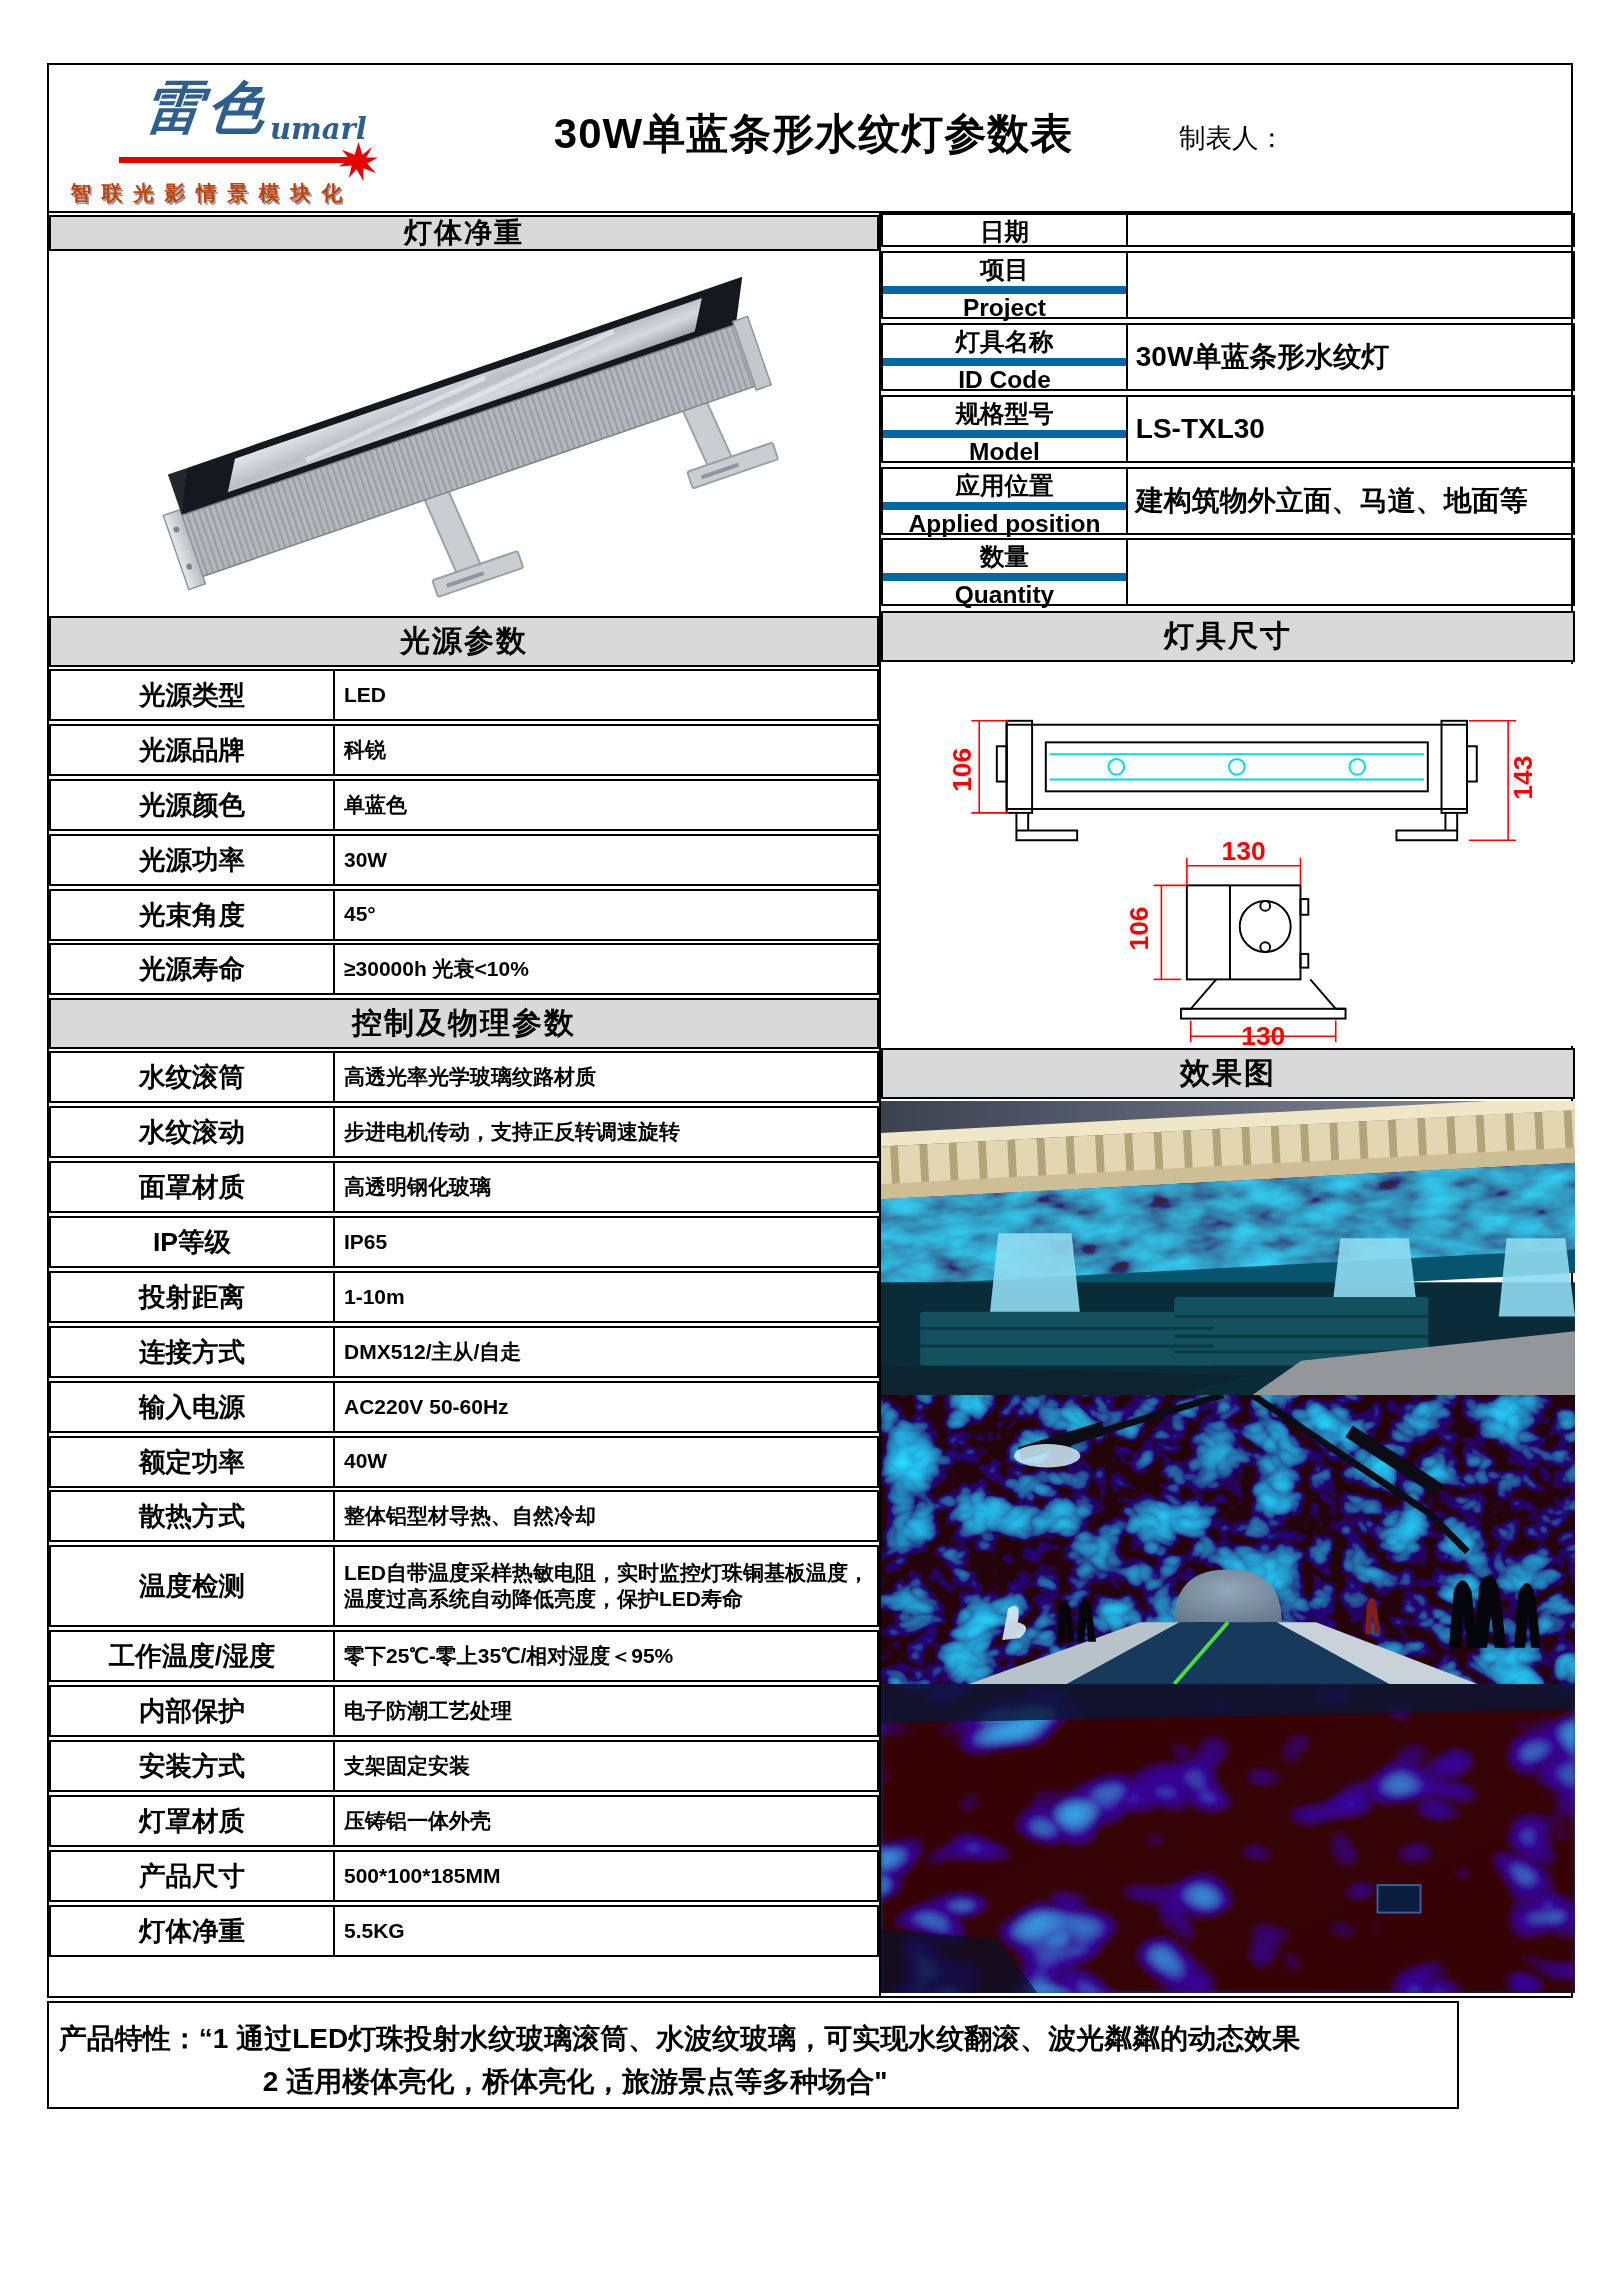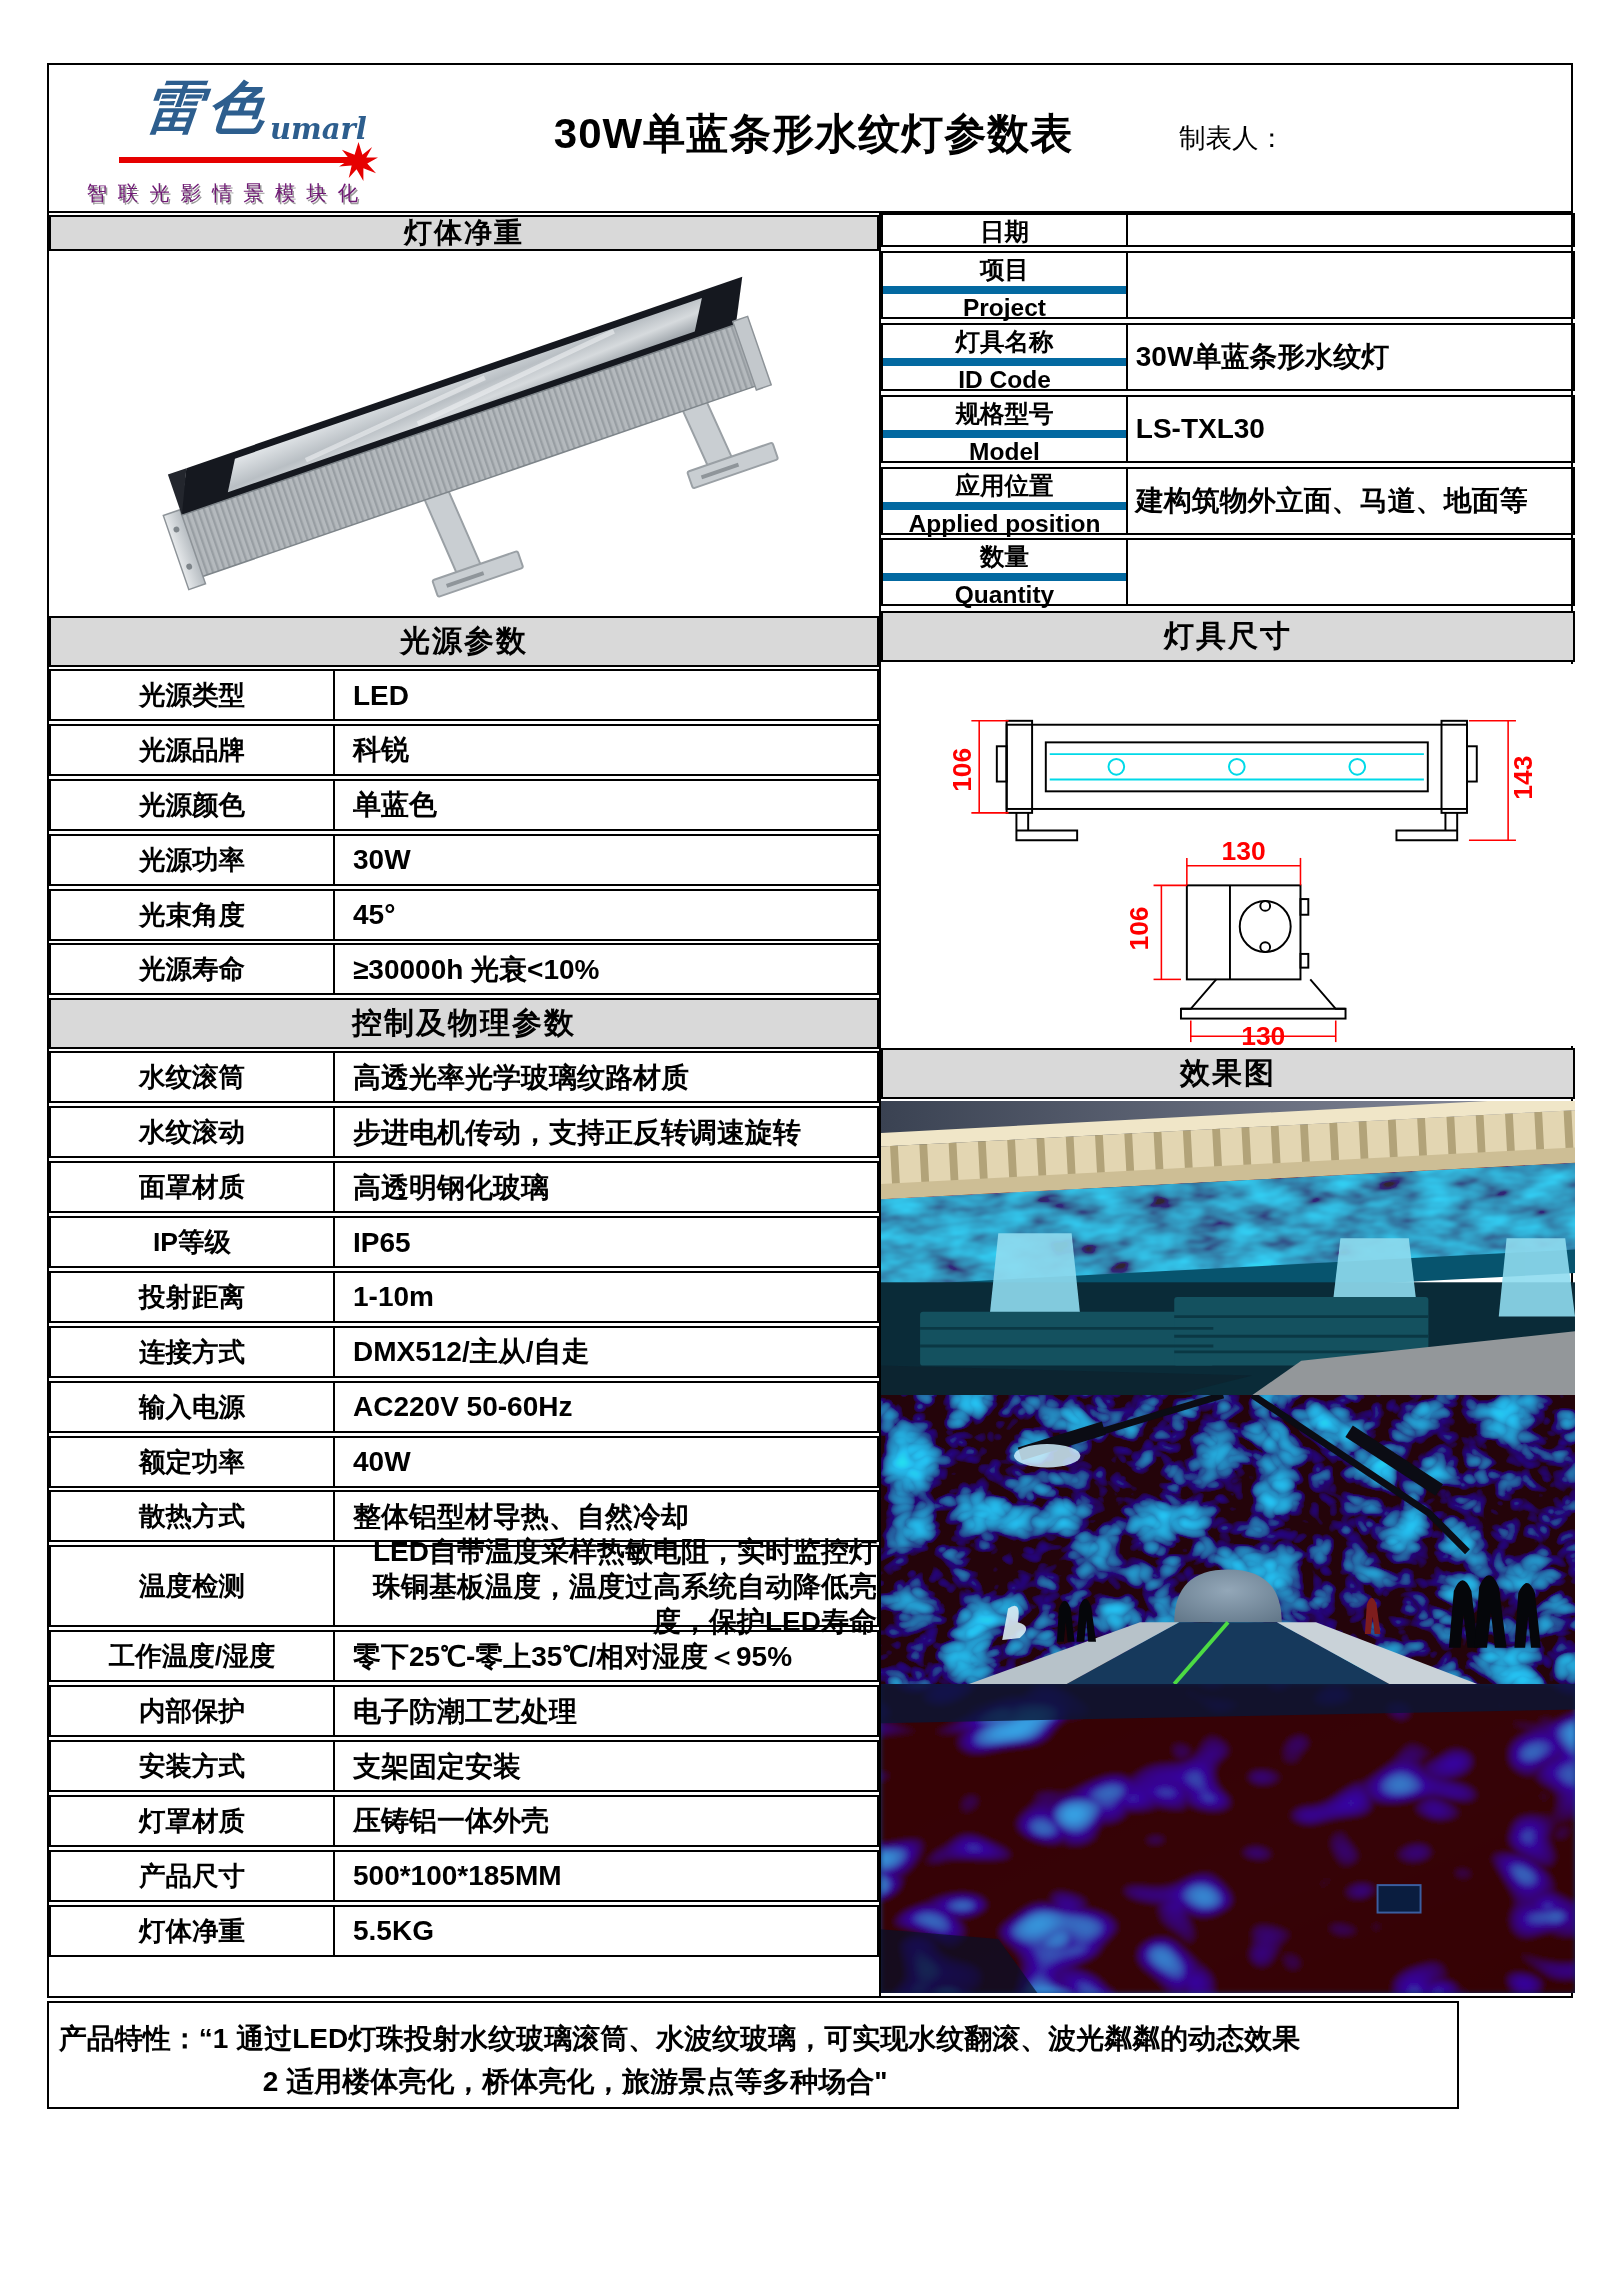--- a/index.html
+++ b/index.html
@@ -14,22 +14,22 @@
           border-bottom:2.9px solid #000; }
   .logo { position:absolute; left:39px; top:7.8px; width:294px; height:132px; }
   .logo-cn { font-family:"Liberation Serif", serif; font-style:italic; font-weight:bold;
              font-size:57px; color:#2d5e8e; letter-spacing:5.9px; line-height:1;
              position:absolute; left:57px; top:5.9px; transform:skewX(-6deg); }
   .logo-en { font-family:"DejaVu Serif", serif; font-style:italic; font-weight:bold;
              font-size:29px; color:#2d5e8e; position:absolute; left:182px; top:39px; }
   .logo-line { position:absolute; left:31px; top:84px; width:233px; height:5.9px; background:#e60000; }
   .logo-star { position:absolute; left:251px; top:69px; width:39px; height:39px; }
   .logo-slogan { position:absolute; left:-17.6px; top:106px; width:353px;
-                 font-weight:normal; font-size:20.6px; color:#701a75; letter-spacing:10.8px;
-                 text-shadow:1.5px 1.5px 0 #9a9a9a; white-space:nowrap;margin-left:16px; }
+                 font-weight:bold; font-size:20.6px; color:#c2410c; letter-spacing:10.8px;
+                 text-shadow:1.5px 1.5px 0 #9a9a9a; white-space:nowrap; }
   .page-title { position:absolute; left:431px; top:41px; width:667px; text-align:center;
                 font-size:42px; font-weight:bold; letter-spacing:1px; }
   .maker { position:absolute; left:1115px; top:55px; font-size:26.5px; font-weight:normal;margin-left:15px; }
 
   
   .col-left  { position:absolute; left:0; top:148px; width:830px; height:1784px; }
   .col-right { position:absolute; left:830px; top:148px; width:696px; height:1784px;
                border-left:2.9px solid #000; }
 
   .sec-hdr { height:51px; margin:2px 0; background:#d9d9d9; border:2px solid #000;
@@ -45,22 +45,22 @@
   .irow .lbl + .lbl { border-top:8px solid #0369a1; }
   .irow .val { flex:1; display:flex; align-items:center; padding-left:7.8px;
                font-size:28px; font-weight:600; }
   .h1r { height:34px; } .h2r { height:68px; }
 
   
   .prow { display:flex; border:2px solid #000; margin-bottom:2.9px; height:52px; }
   .prow.tall { height:82px; }
   .prow .plbl { width:284px; border-right:2px solid #000; display:flex;
                 align-items:center; justify-content:center; font-size:26.5px; font-weight:600; }
-  .prow .pval { flex:1; display:flex; align-items:center; padding-left:18px;
-                font-size:28px; font-weight:600; line-height:1.25;text-align:right; }
+  .prow .pval { flex:1; display:flex; align-items:center; padding-left:9px;
+                font-size:21px; font-weight:600; line-height:1.25; }
 
   .photo-cell { height:361px; position:relative; overflow:hidden; }
   .draw-cell  { height:382px; position:relative; background:#fff; }
   .fx { width:100%; display:block; }
   .fx1 { height:294px; } .fx2 { height:289px; } .fx3 { height:309px; }
 
   
   .features { position:absolute; left:47px; top:2001px; width:1412px; height:108px;
               border:2.9px solid #000; font-size:28px; font-weight:600; padding:13.7px 9.8px 0 9.8px;
               line-height:1.55; }

